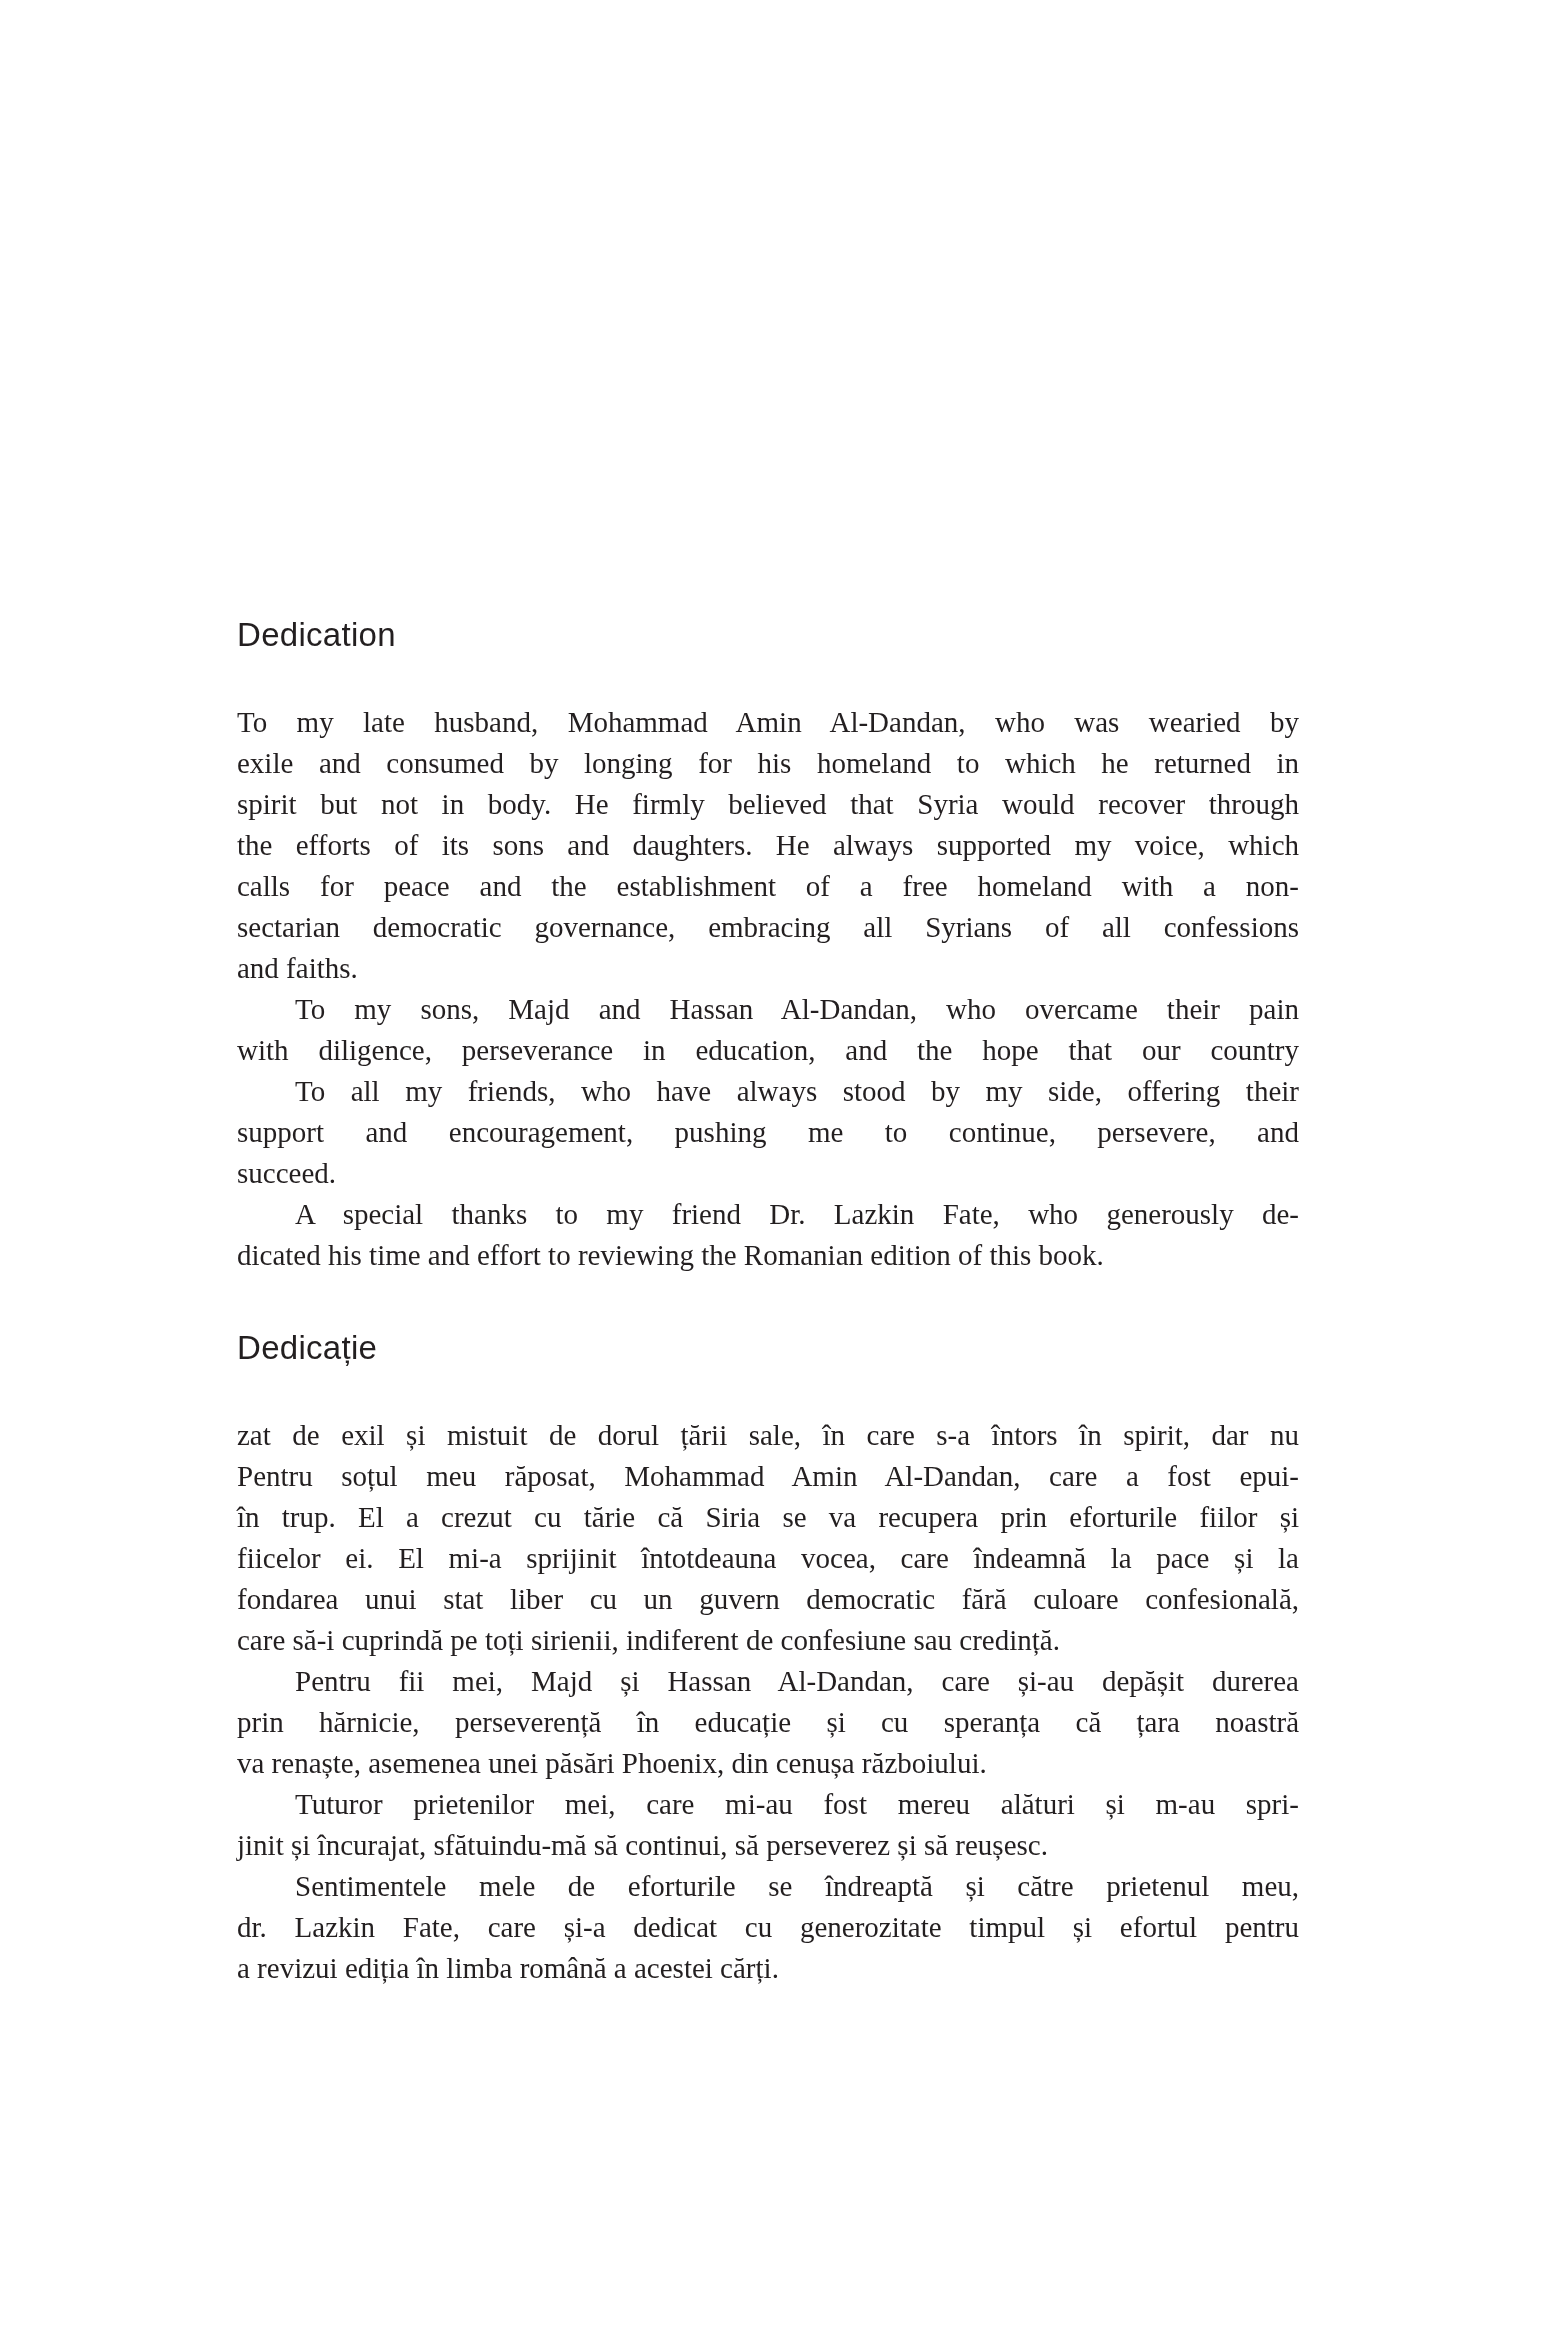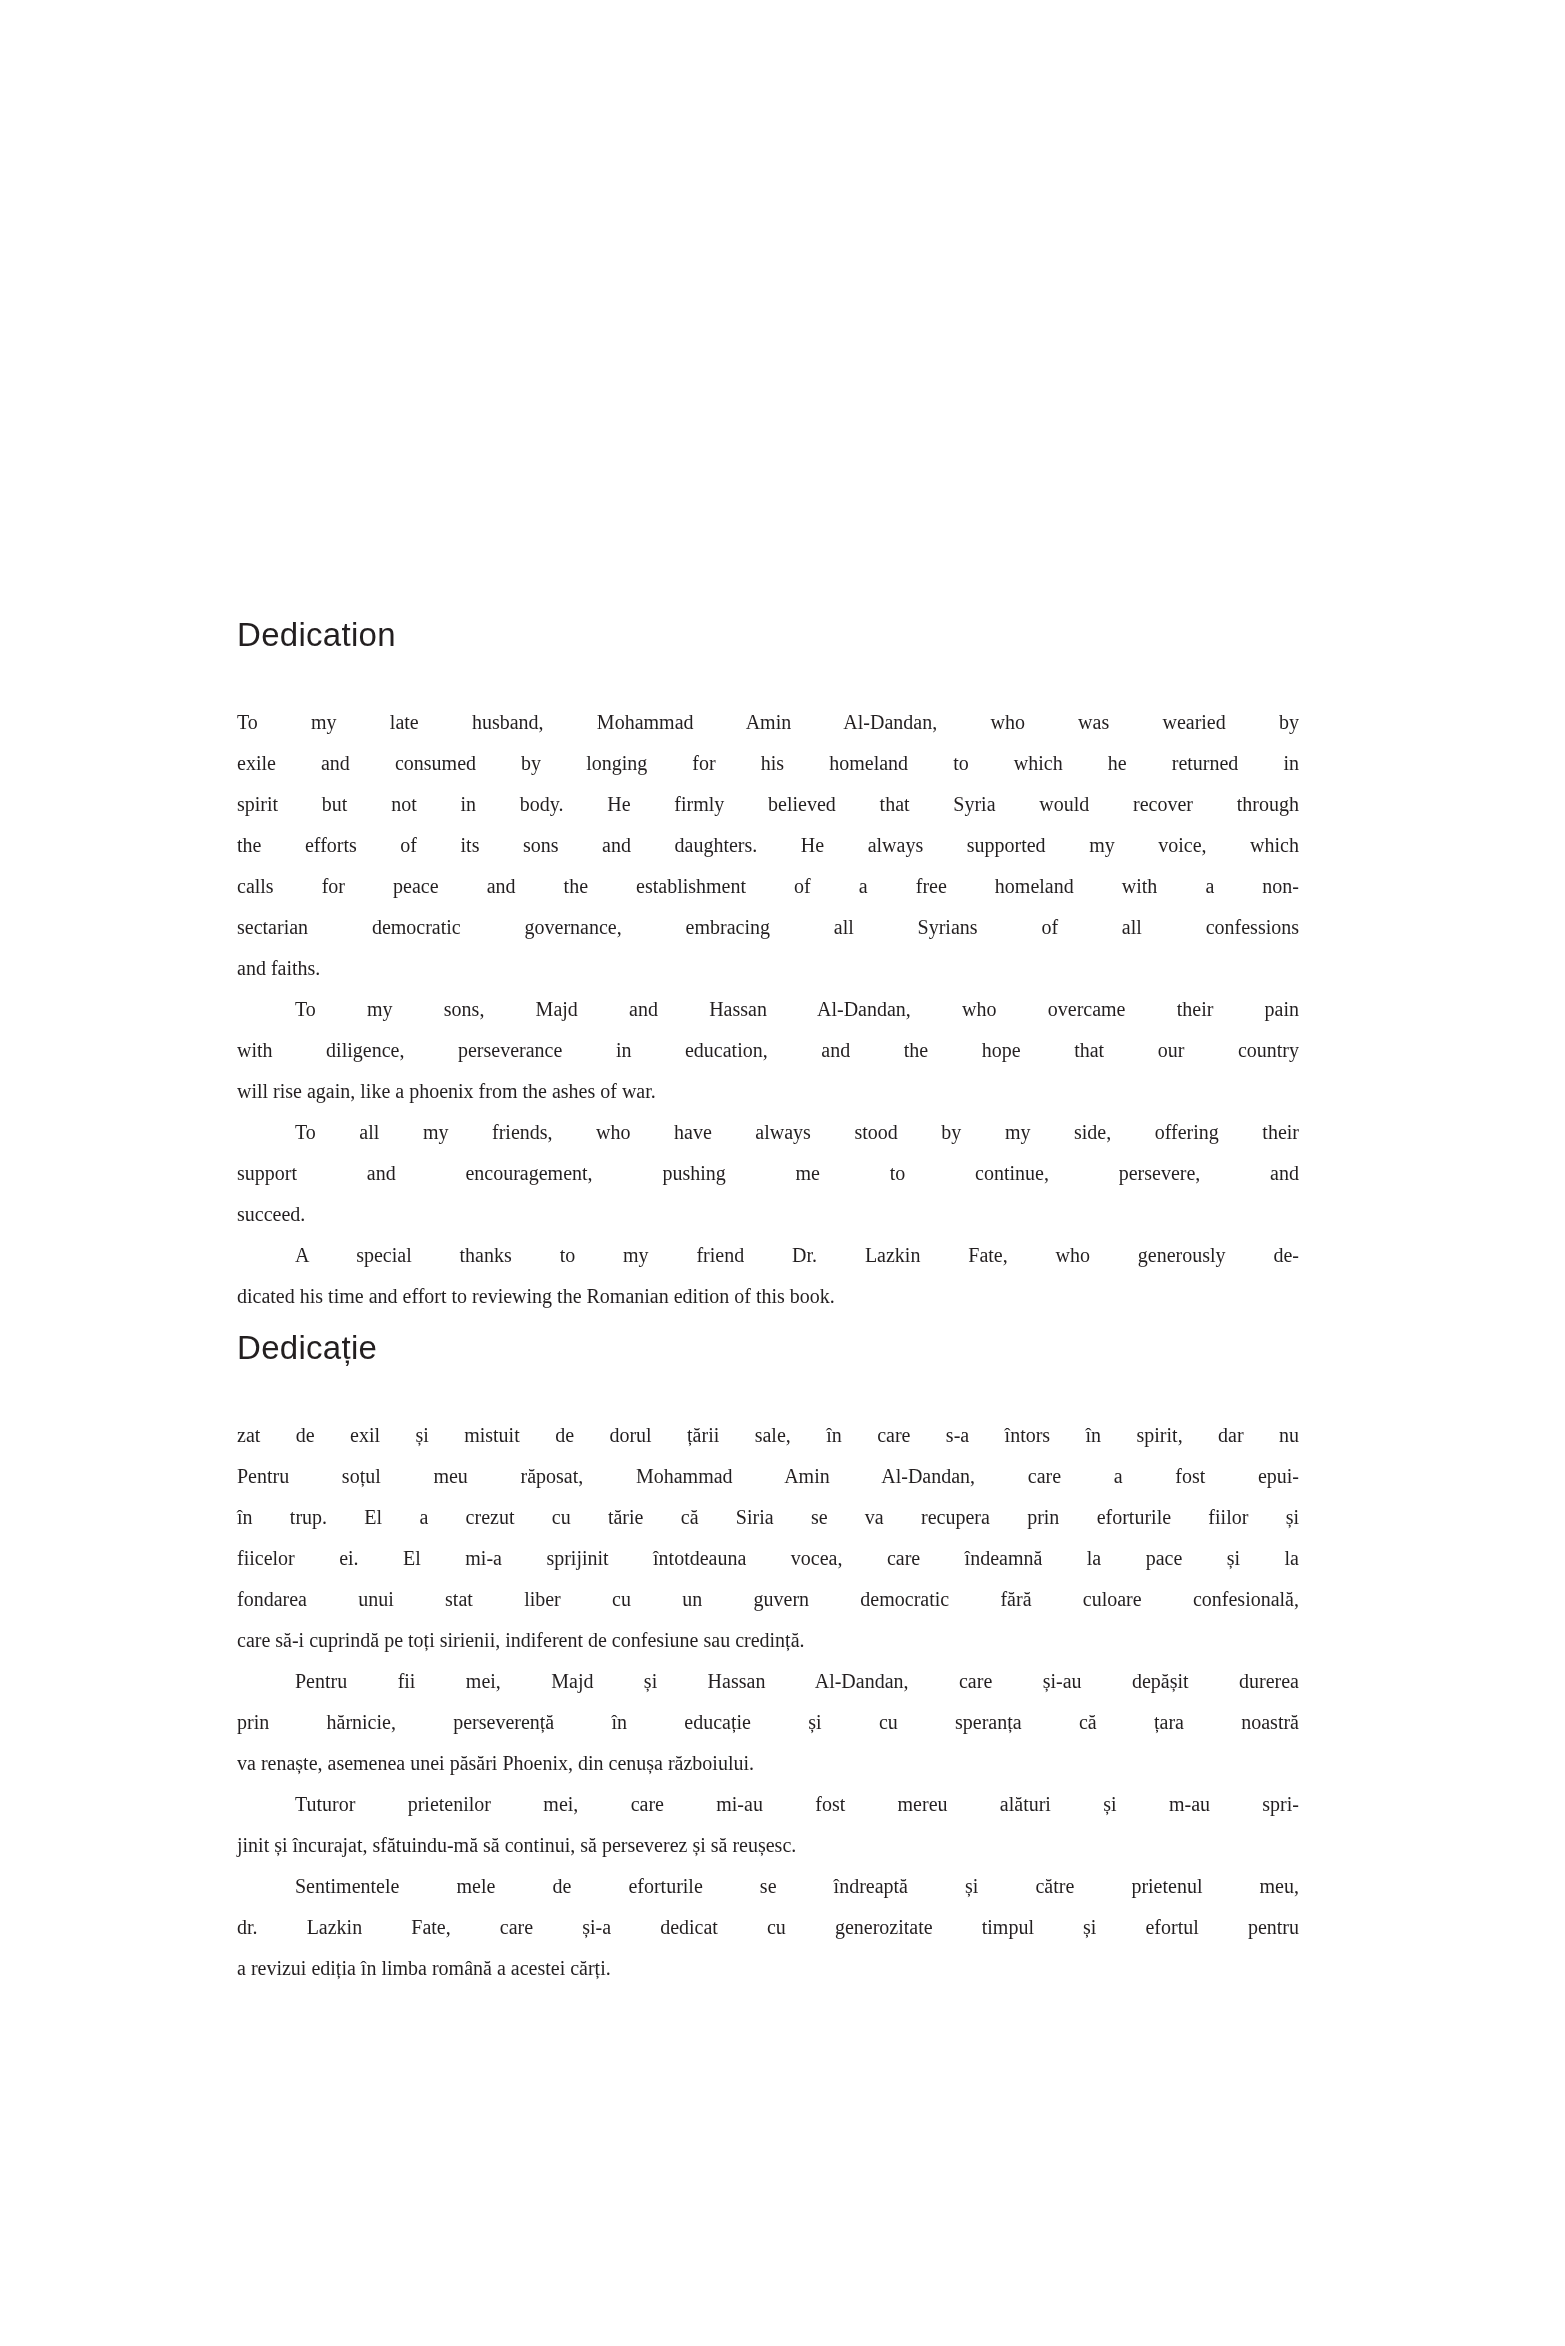--- a/index.html
+++ b/index.html
@@ -34,21 +34,21 @@
       font-size: 33px;
       line-height: 47px;
       margin: 0;
       color: #231f20;
       letter-spacing: 0.3px;
       height: 47px;
     }
     .body {
       margin-top: 44px;
       font-family: "Liberation Serif", "DejaVu Serif", serif;
-      font-size: 20px;
+      font-size: 29px;
       line-height: 41px;
       color: #231f20;
     }
     .section-ro .body { margin-top: 44px; }
     .line {
       display: block;
       height: 41px;
       white-space: nowrap;
       text-align: justify;
       text-align-last: justify;
@@ -70,21 +70,20 @@
     <div class="body">
         <span class="line">To my late husband, Mohammad Amin Al-Dandan, who was wearied by</span>
         <span class="line">exile and consumed by longing for his homeland to which he returned in</span>
         <span class="line">spirit but not in body. He firmly believed that Syria would recover through</span>
         <span class="line">the efforts of its sons and daughters. He always supported my voice, which</span>
         <span class="line">calls for peace and the establishment of a free homeland with a non-</span>
         <span class="line">sectarian democratic governance, embracing all Syrians of all confessions</span>
         <span class="line last">and faiths.</span>
         <span class="line indent">To my sons, Majd and Hassan Al-Dandan, who overcame their pain</span>
         <span class="line">with diligence, perseverance in education, and the hope that our country</span>
-        <span class="line last">will rise again, like a phoenix from the ashes of war.</span>
         <span class="line indent">To all my friends, who have always stood by my side, offering their</span>
         <span class="line">support and encouragement, pushing me to continue, persevere, and</span>
         <span class="line last">succeed.</span>
         <span class="line indent">A special thanks to my friend Dr. Lazkin Fate, who generously de-</span>
         <span class="line last">dicated his time and effort to reviewing the Romanian edition of this book.</span>
       </div>
   </div>
 
   <div class="section section-ro">
     <h2 class="heading">Dedicație</h2>

